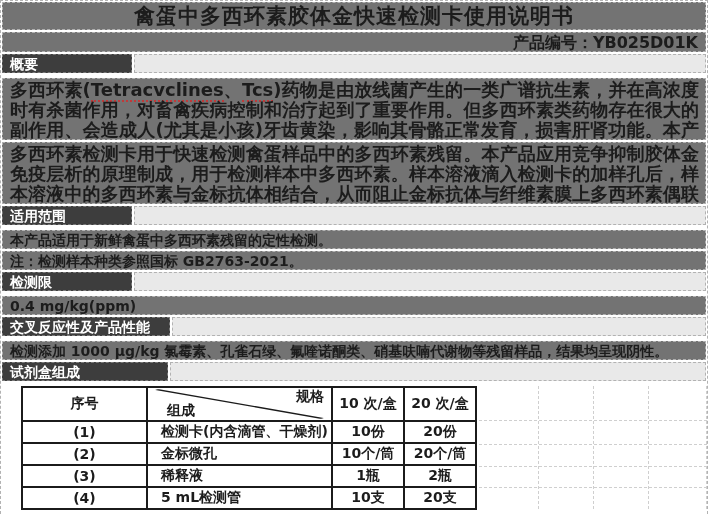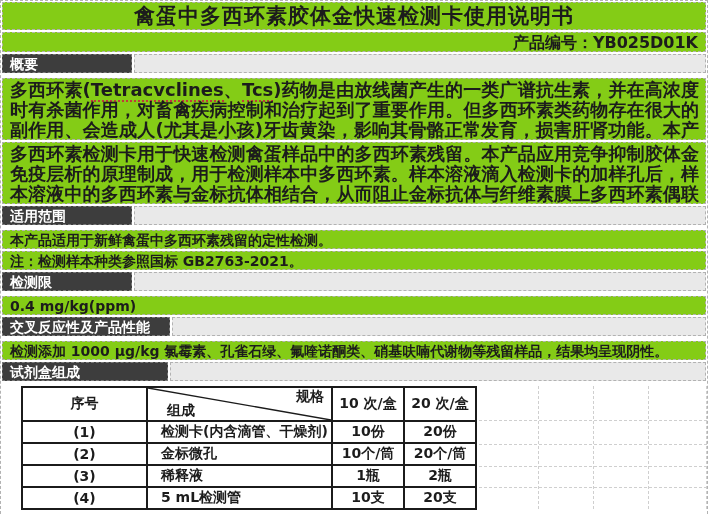--- a/index.html
+++ b/index.html
@@ -14,21 +14,21 @@
     width: 708px; height: 514px;
     border: 1px dashed #b2b2b2;
     border-bottom: none;
     padding-top: 1px;
     background: #fff;
     overflow: hidden;
   }
   .block {
     border: 1px dashed #b2b2b2;
     margin: 0 1px 2px 1px;
-    background: #84cc16;
+    background: #737373;
   }
   .title-row {
     height: 28px;
     text-align: center;
     font-size: 21px;
     line-height: 26px;
     letter-spacing: 1px;
   }
   .product-row {
     height: 20px;
@@ -94,21 +94,21 @@
   .kit td {
     border: 2px solid var(--tbl, #1b1b1b);
     text-align: center;
     vertical-align: middle;
     padding: 0;
     overflow: hidden;
   }
   .kit tr.head { height: 34px; }
   .kit tr.body-row { height: 22px; }
   .kit td.name { text-align: left; padding-left: 13px; }
-  .c-diag { position: relative; }
+  .c-diag { position: relative; border-radius: 13px; }
   .diag-svg { position: absolute; left: 0; top: 0; width: 100%; height: 100%; display: block; }
   .diag-svg line { stroke: var(--tbl, #1b1b1b); stroke-width: 1.5; }
   .diag-spec { position: absolute; top: 1px; right: 7px; line-height: 15px; }
   .diag-comp { position: absolute; bottom: 2px; left: 19px; line-height: 15px; }
 
   .gv { position: absolute; top: 0; height: 100%; width: 0; border-left: 1px dashed #cfcfcf; }
   .gv1 { left: 517px; } .gv2 { left: 572px; } .gv3 { left: 627px; } .gv4 { left: 685px; }
   .gh { position: absolute; left: 458px; width: 243px; height: 0; border-top: 1px dashed #cfcfcf; }
   .gh1 { top: 34px; } .gh2 { top: 58px; } .gh3 { top: 80px; } .gh4 { top: 101px; }
 </style>

